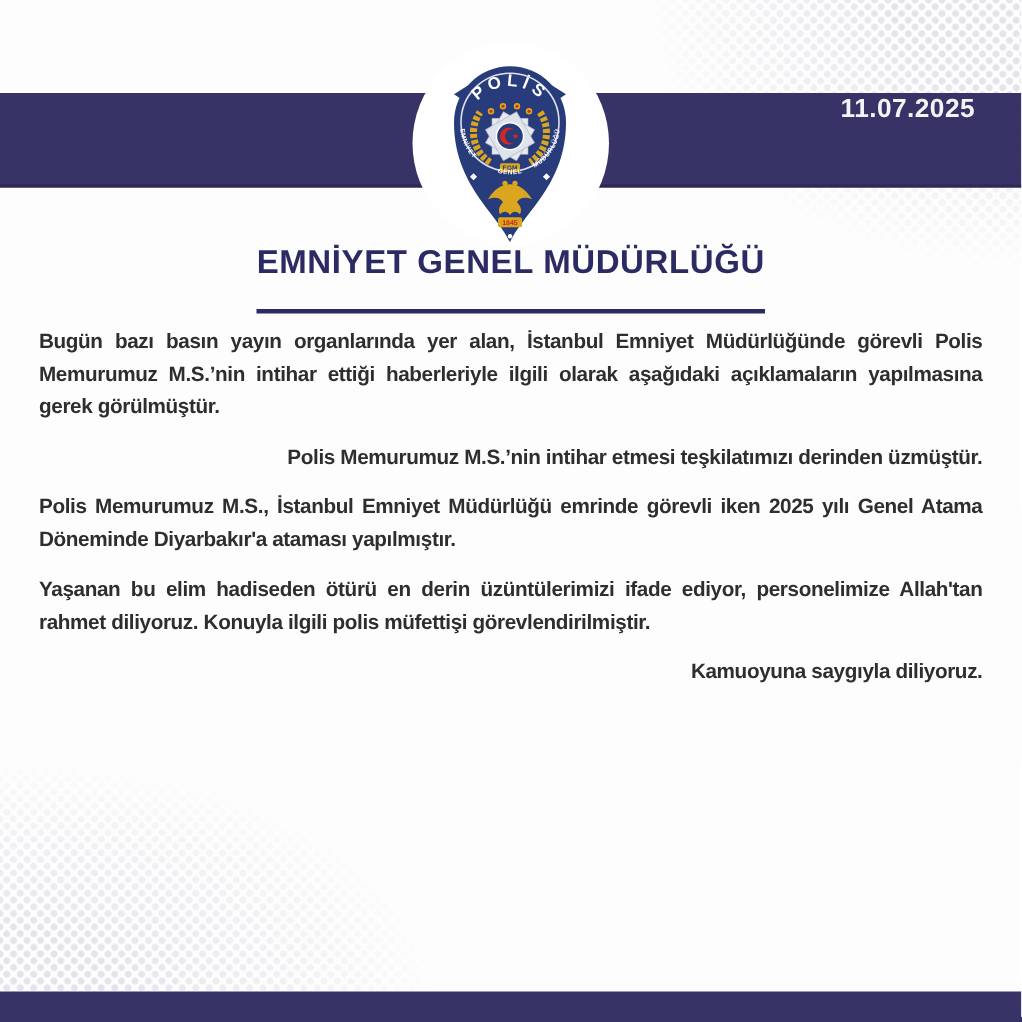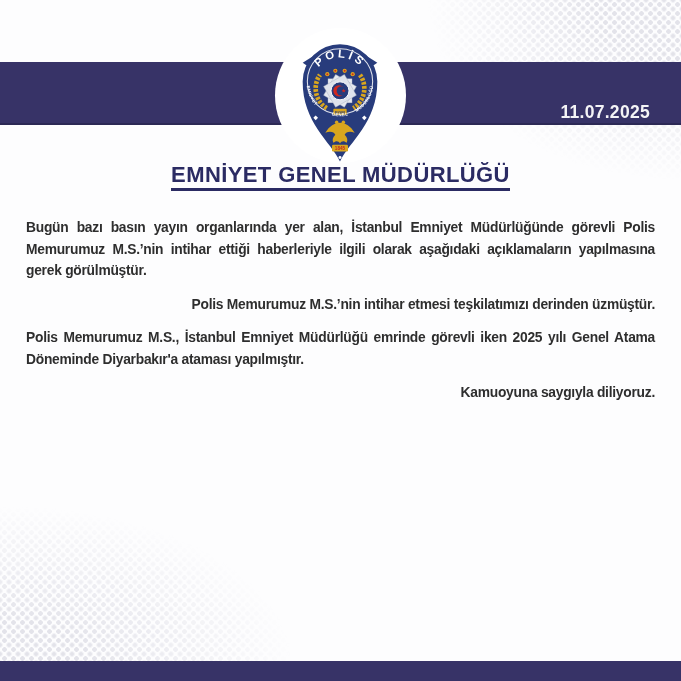--- a/index.html
+++ b/index.html
@@ -24,36 +24,36 @@
   }
   .dots-bl {
     left:0; bottom:20px; width:300px; height:160px;
     -webkit-mask-image: radial-gradient(130% 130% at 0% 100%, #000 20%, transparent 75%);
     mask-image: radial-gradient(130% 130% at 0% 100%, #000 20%, transparent 75%);
   }
   .band {
     position:absolute; top:62px; left:0; width:100%; height:63px;
     background:#373367; box-sizing:border-box;
     border-bottom:2px solid #2c2955;
-    display:flex; align-items:flex-end; justify-content:flex-end;
+    display:flex; align-items:flex-start; justify-content:flex-end;
     padding-right:31px;
   }
   .date {
     color:#f4f4f6; font-weight:700; font-size:17.5px; letter-spacing:0.3px;
   }
   .emblem-circle {
     position:absolute; left:275px; top:28px; width:131px; height:135px;
     background:#ffffff; border-radius:50%;
   }
   .badge-svg { position:absolute; left:300px; top:41px; width:80px; height:123px; }
   .badge-svg text { font-family:"Liberation Sans", sans-serif; }
   .title-wrap { position:absolute; top:162px; left:0; width:100%; text-align:center; }
   .title {
     display:inline-block; color:#2b2b63; font-size:22px; font-weight:700;
-    letter-spacing:0.4px; border-bottom:3px solid #2b2b63; padding-bottom:0;
+    letter-spacing:0.4px; border-bottom:3px solid #2b2b63; padding-bottom:18px;
   }
   .content { position:absolute; top:205px; left:26px; width:629px; }
   .content p {
     margin:12px 0 7px 0; color:#2e2e2e; font-size:13.8px; line-height:21.5px;
     font-weight:600; letter-spacing:-0.25px; text-align:justify;
   }
   .content p.single { text-align:right; }
   .footer-band {
     position:absolute; bottom:0; left:0; width:100%; height:20px; background:#373367;
   }
@@ -142,18 +142,19 @@
   </svg>
 
   <div class="title-wrap">
     <span class="title">EMNİYET GENEL MÜDÜRLÜĞÜ</span>
   </div>
 
   <div class="content">
     <p>Bugün bazı basın yayın organlarında yer alan, İstanbul Emniyet Müdürlüğünde görevli Polis Memurumuz M.S.’nin intihar ettiği haberleriyle ilgili olarak aşağıdaki açıklamaların yapılmasına gerek görülmüştür.</p>
     <p class="single">Polis Memurumuz M.S.’nin intihar etmesi teşkilatımızı derinden üzmüştür.</p>
     <p>Polis Memurumuz M.S., İstanbul Emniyet Müdürlüğü emrinde görevli iken 2025 yılı Genel Atama Döneminde Diyarbakır'a ataması yapılmıştır.</p>
+    <p>Yaşanan bu elim hadiseden ötürü en derin üzüntülerimizi ifade ediyor, personelimize Allah'tan rahmet diliyoruz. Konuyla ilgili polis müfettişi görevlendirilmiştir.</p>
     <p class="single">Kamuoyuna saygıyla diliyoruz.</p>
   </div>
 
   <div class="footer-band"></div>
 
 </div>
 
 </body></html>

